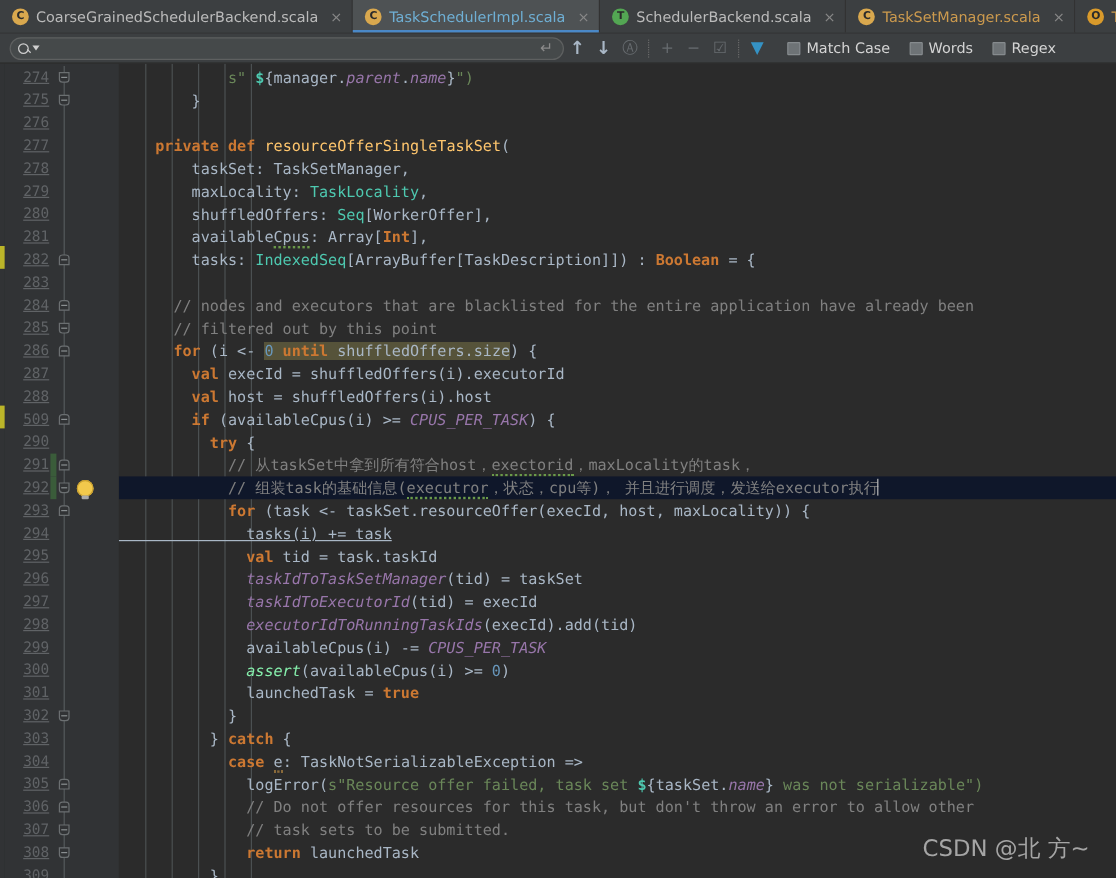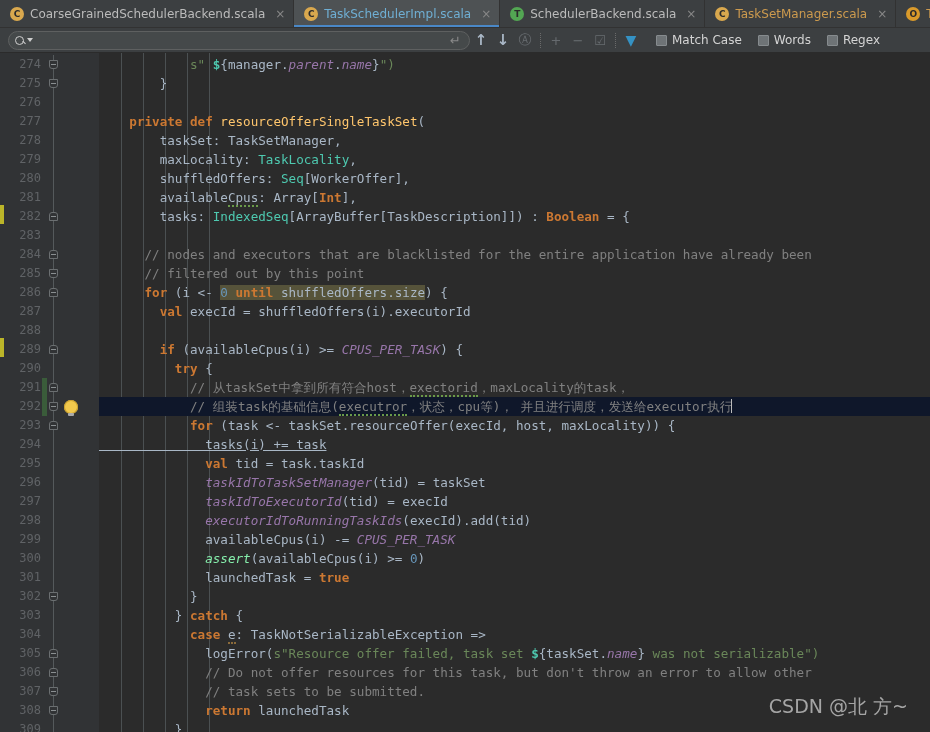--- a/index.html
+++ b/index.html
@@ -113,21 +113,21 @@
   .marker { position: absolute; left: 0; width: 4px; }
   .marker.yellow { background: #bbb529; }
 
   
   #gutter {
     width: 95px; flex: 0 0 auto; background: #313335;
     position: relative; font-family: "DejaVu Sans Mono", monospace;
   }
   .lineno {
     position: absolute; right: 58px; width: 40px; text-align: right;
-    font-size: 12px; color: #606366; line-height: 19px; height: 19px;
+    font-size: 12px; color: #606366; line-height: 19px; height: 19px; text-decoration: underline;
   }
   .foldmark {
     position: absolute; left: 44px; width: 11px; height: 19px;
     display: flex; align-items: center; justify-content: center;
   }
   .foldmark .box {
     width: 9px; height: 9px; border: 1px solid #6b6f71;
     position: relative; background: #313335;
   }
   .foldmark .box::after {
@@ -298,21 +298,21 @@
       <div class="lineno" style="top: 211px;">285</div>
       <div class="foldmark bottom" style="top: 211px;">
         <div class="box"></div>
       </div>
       <div class="lineno" style="top: 230px;">286</div>
       <div class="foldmark top" style="top: 230px;">
         <div class="box"></div>
       </div>
       <div class="lineno" style="top: 249px;">287</div>
       <div class="lineno" style="top: 268px;">288</div>
-      <div class="lineno" style="top: 287px;">289</div>
+      <div class="lineno" style="top: 287px;">509</div>
       <div class="foldmark top" style="top: 287px;">
         <div class="box"></div>
       </div>
       <div class="lineno" style="top: 306px;">290</div>
       <div class="greenbar" style="top: 325px; height: 19px;"></div>
       <div class="lineno" style="top: 325px;">291</div>
       <div class="foldmark top" style="top: 325px;">
         <div class="box"></div>
       </div>
       <div class="greenbar" style="top: 344px; height: 19px;"></div>
@@ -370,20 +370,21 @@
       <div class="row" style="top: 59px;">    <span class="kw">private</span> <span class="kw">def</span> <span class="fn">resourceOfferSingleTaskSet</span>(</div>
       <div class="row" style="top: 78px;">        taskSet: TaskSetManager,</div>
       <div class="row" style="top: 97px;">        maxLocality: <span class="cls">TaskLocality</span>,</div>
       <div class="row" style="top: 116px;">        shuffledOffers: <span class="cls">Seq</span>[WorkerOffer],</div>
       <div class="row" style="top: 135px;">        available<span class="squig">Cpus</span>: Array[<span class="kw">Int</span>],</div>
       <div class="row" style="top: 154px;">        tasks: <span class="cls">IndexedSeq</span>[ArrayBuffer[TaskDescription]]) : <span class="kw">Boolean</span> = {</div>
       <div class="row" style="top: 192px;">      <span class="cmt">// nodes and executors that are blacklisted for the entire application have already been</span></div>
       <div class="row" style="top: 211px;">      <span class="cmt">// filtered out by this point</span></div>
       <div class="row" style="top: 230px;">      <span class="kw">for</span> (i &lt;- <span class="srch"><span class="num">0</span> <span class="kw">until</span> shuffledOffers.size</span>) {</div>
       <div class="row" style="top: 249px;">        <span class="kw">val</span> execId = shuffledOffers(i).executorId</div>
+      <div class="row" style="top: 268px;">        <span class="kw">val</span> host = shuffledOffers(i).host</div>
       <div class="row" style="top: 287px;">        <span class="kw">if</span> (availableCpus(i) &gt;= <span class="stat">CPUS_PER_TASK</span>) {</div>
       <div class="row" style="top: 306px;">          <span class="kw">try</span> {</div>
       <div class="row" style="top: 325px;">            <span class="cmt">// 从taskSet中拿到所有符合host，<span class="squig">exectorid</span>，maxLocality的task，</span></div>
       <div class="row caretline" style="top: 344px;">            <span class="cmt">// 组装task的基础信息(<span class="squig">executror</span>，状态，cpu等)， 并且进行调度，发送给executor执行</span><span class="caret"></span></div>
       <div class="row" style="top: 363px;">            <span class="kw">for</span> (task &lt;- taskSet.resourceOffer(execId, host, maxLocality)) {</div>
       <div class="row" style="top: 382px; text-decoration: underline;">              tasks(i) += task</div>
       <div class="row" style="top: 401px;">              <span class="kw">val</span> tid = task.taskId</div>
       <div class="row" style="top: 420px;">              <span class="fld">taskIdToTaskSetManager</span>(tid) = taskSet</div>
       <div class="row" style="top: 439px;">              <span class="fld">taskIdToExecutorId</span>(tid) = execId</div>
       <div class="row" style="top: 458px;">              <span class="fld">executorIdToRunningTaskIds</span>(execId).add(tid)</div>

